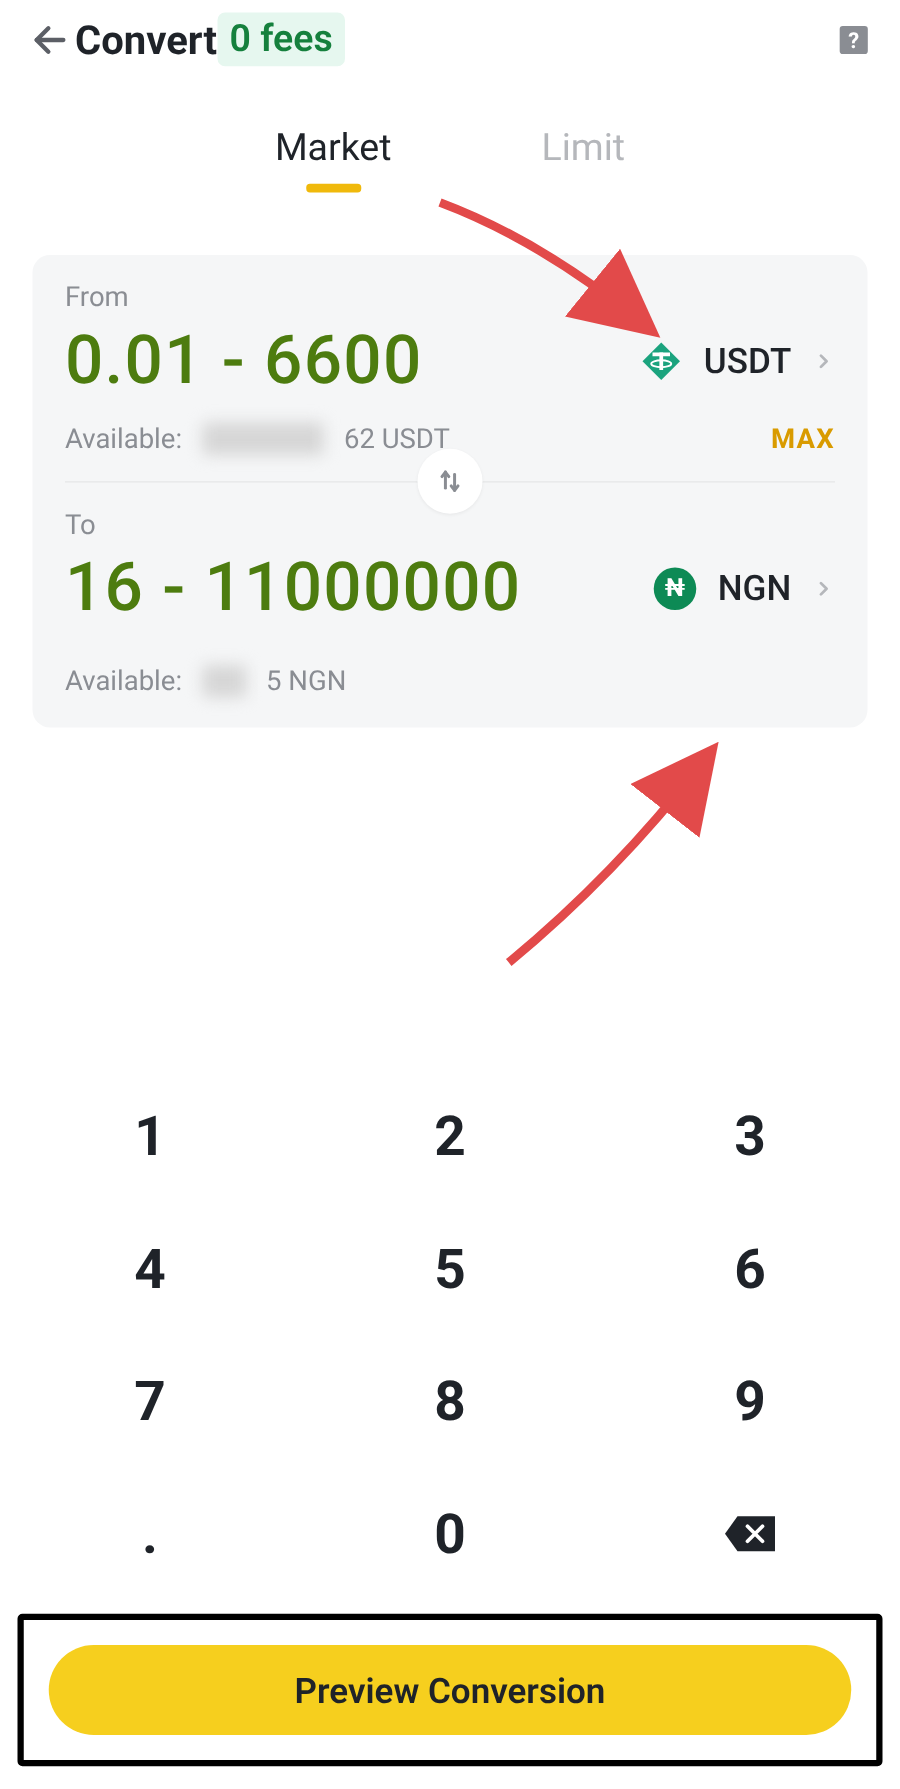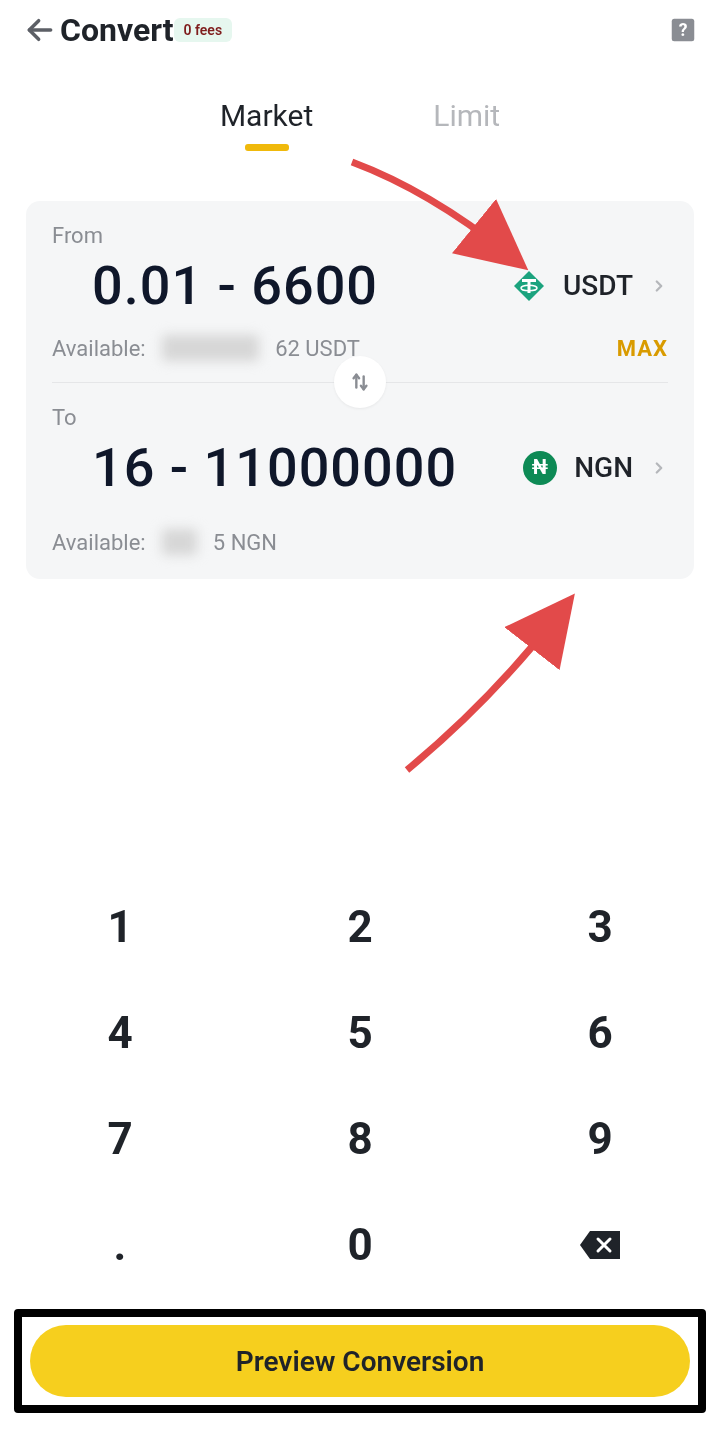--- a/index.html
+++ b/index.html
@@ -4,34 +4,34 @@
 <style>
   * { box-sizing: border-box; margin: 0; padding: 0; }
   html, body { width: 720px; height: 1431px; font-family: -apple-system, BlinkMacSystemFont, "Segoe UI", Roboto, Helvetica, Arial, sans-serif; background: #fff; color: #1f2329; }
   .container { width: 100%; height: 100%; position: relative; display: flex; flex-direction: column; }
 
   
   .header { display: flex; align-items: center; padding: 10px 20px 8px 20px; }
   .back-btn { width: 40px; height: 40px; display: flex; align-items: center; justify-content: center; color: #5c5f66; }
   .title-wrap { flex: 1; display: flex; align-items: center; justify-content: flex-start; }
   .title { font-size: 32px; font-weight: 700; color: #1f2329; }
-  .zero-fees { background: #e6f7ef; color: #7f1d1d; font-size: 14px; font-weight: 600; padding: 4px 10px; border-radius: 6px; }
+  .zero-fees { background: #e6f7ef; color: #15803d; font-size: 30px; font-weight: 600; padding: 4px 10px; border-radius: 6px; }
   .help-btn { width: 34px; height: 34px; display: flex; align-items: center; justify-content: center; color: #8a8d93; }
 
   
   .tabs { display: flex; justify-content: center; gap: 120px; margin-top: 40px; }
   .tab { font-size: 30px; font-weight: 400; color: #b5b7bb; position: relative; padding-bottom: 14px; }
   .tab.active { color: #1f2329; }
   .tab.active::after { content: ""; position: absolute; left: 50%; transform: translateX(-50%); bottom: -4px; width: 44px; height: 7px; background: #f0b90b; border-radius: 3px; }
 
   
   .panel { margin: 54px 26px 0 26px; background: #f5f6f7; border-radius: 14px; padding: 22px 26px 24px 26px; position: relative; }
   .section-label { font-size: 22px; color: #8a8d93; }
   .row-main { display: flex; align-items: center; margin-top: 6px; }
-  .amount-placeholder { font-size: 54px; font-weight: 500; color: #0f172a; letter-spacing: 1px; flex: 1; margin-left: 40px; }
+  .amount-placeholder { font-size: 54px; font-weight: 500; color: #4d7c0f; letter-spacing: 1px; flex: 1; }
   .coin-select { display: flex; align-items: center; gap: 17px; }
   .coin-icon { width: 34px; height: 34px; border-radius: 50%; display: flex; align-items: center; justify-content: center; }
   .coin-name { font-size: 28px; font-weight: 500; color: #1f2329; }
   .chevron { color: #b5b7bb; }
   .avail-row { display: flex; align-items: center; justify-content: space-between; margin-top: 18px; }
   .avail-text { font-size: 22px; color: #8a8d93; display: flex; align-items: center; gap: 16px; }
   .blur { filter: blur(6px); background: #d6d6d6; color: transparent; border-radius: 3px; padding: 0 2px; }
   .max-btn { font-size: 22px; font-weight: 700; color: #d99b00; letter-spacing: 1px; }
   .divider-wrap { position: relative; margin: 20px 0 22px 0; height: 2px; }
   .divider-line { position: absolute; left: 0; right: 0; top: 50%; height: 1px; background: #e5e6e8; }
@@ -40,21 +40,21 @@
 
   
   .keypad { margin-top: auto; padding: 0 50px 12px 50px; }
   .kp-row { display: flex; justify-content: space-between; margin-bottom: 54px; }
   .kp-key { width: 140px; text-align: center; font-size: 44px; font-weight: 700; color: #1f2329; }
   .kp-key.dot { font-size: 44px; }
   .kp-del { display: flex; align-items: center; justify-content: center; }
 
   
   .cta-wrap { padding: 0 14px 18px 14px; }
-  .cta-border { border: 8px solid #000000; border-radius: 4px; padding: 8px; }
+  .cta-border { border: 5px solid #000000; border-radius: 4px; padding: 20px; }
   .cta { background: #f6cf1e; border-radius: 40px; height: 72px; display: flex; align-items: center; justify-content: center; font-size: 28px; font-weight: 600; color: #1f2329; }
 
   
   .arrow { position: absolute; pointer-events: none; }
 </style>
 </head>
 <body>
 
 <div class="container">
 

